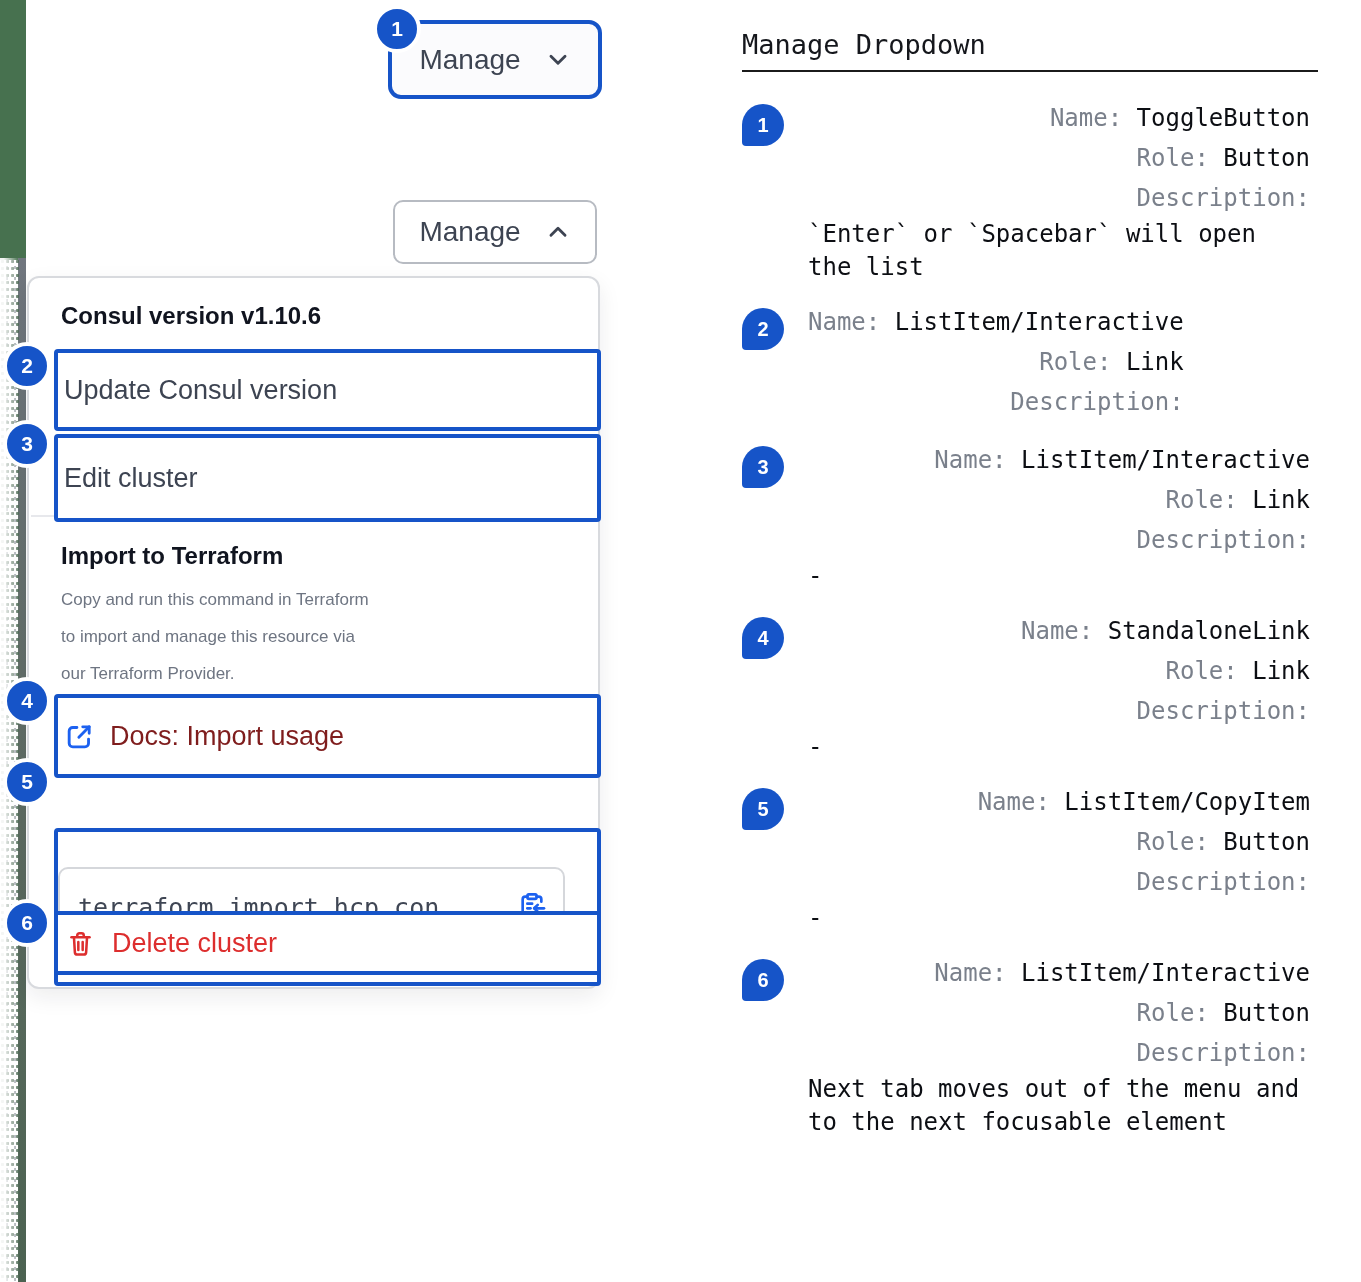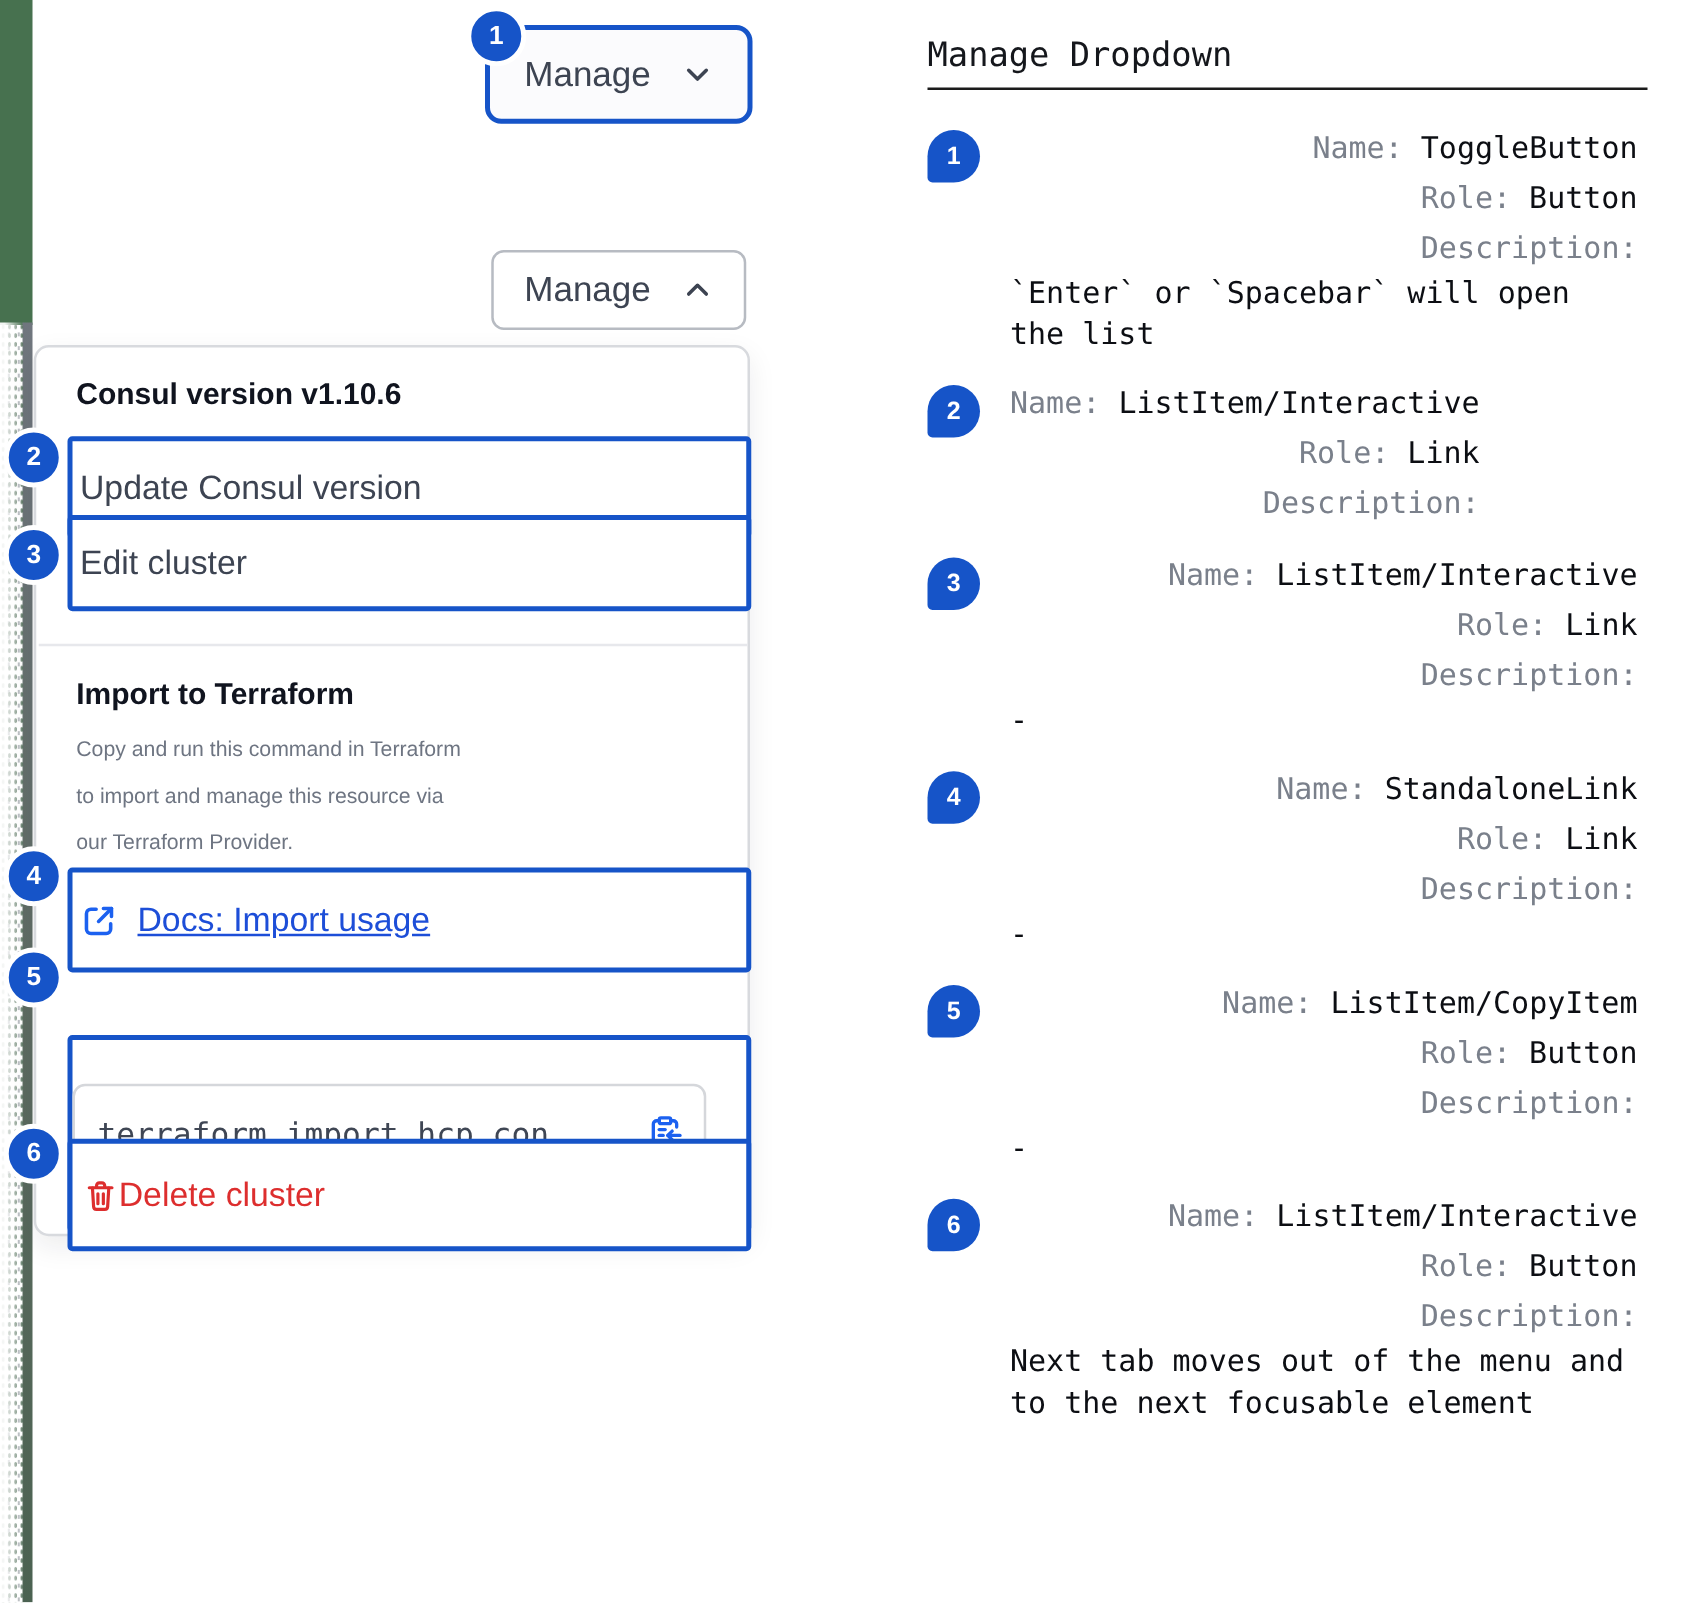--- a/index.html
+++ b/index.html
@@ -44,26 +44,26 @@
   .tf-title { position:absolute; left:32px; top:264px; font-size:24px; font-weight:700; color:#10141f; }
   .tf-desc  { position:absolute; left:32px; top:303px; width:512px; font-size:17px;
               line-height:37px; color:#6e7582; }
   .tf-desc span { display:block; }
 
   
   .focus-row { position:absolute; left:54px; width:547px; border:4px solid #1654c8;
                border-radius:4px; background:#fff; display:flex; align-items:center;
                z-index:3; }
   .row-update { top:349px; height:82px; padding-left:6px; }
-  .row-edit   { top:412px; height:77px; padding-left:6px; }
+  .row-edit   { top:434px; height:88px; padding-left:6px; }
   .row-docs   { top:694px; height:84px; padding-left:6px; gap:15px; }
   .row-copy   { top:828px; height:158px; }
-  .row-delete { top:911px; height:90px; padding-left:8px; }
+  .row-delete { top:911px; height:64px; padding-left:8px; gap:17px; }
   .menu-label { font-size:27px; color:#3d4452; }
-  .docs-label { font-size:27px; font-weight:500; color:#1d4ed8;text-decoration:underline; }
+  .docs-label { font-size:27px; font-weight:500; color:#7f1d1d; }
   .delete-label { font-size:27px; font-weight:500; color:#dd2e2e; }
 
   .code-field { margin-left:0; width:507px; height:80px; border:2px solid #d5d7db;
                 border-radius:10px; background:#fff; display:flex; align-items:center;
                 justify-content:space-between; padding:0 15px 0 18px; }
   .code-text { font-family:"DejaVu Sans Mono","Liberation Mono",monospace;
                font-size:25px; color:#3f4654; white-space:nowrap; }
 
   .icon-btn { display:flex; align-items:center; justify-content:center; background:none; border:none; }
 

